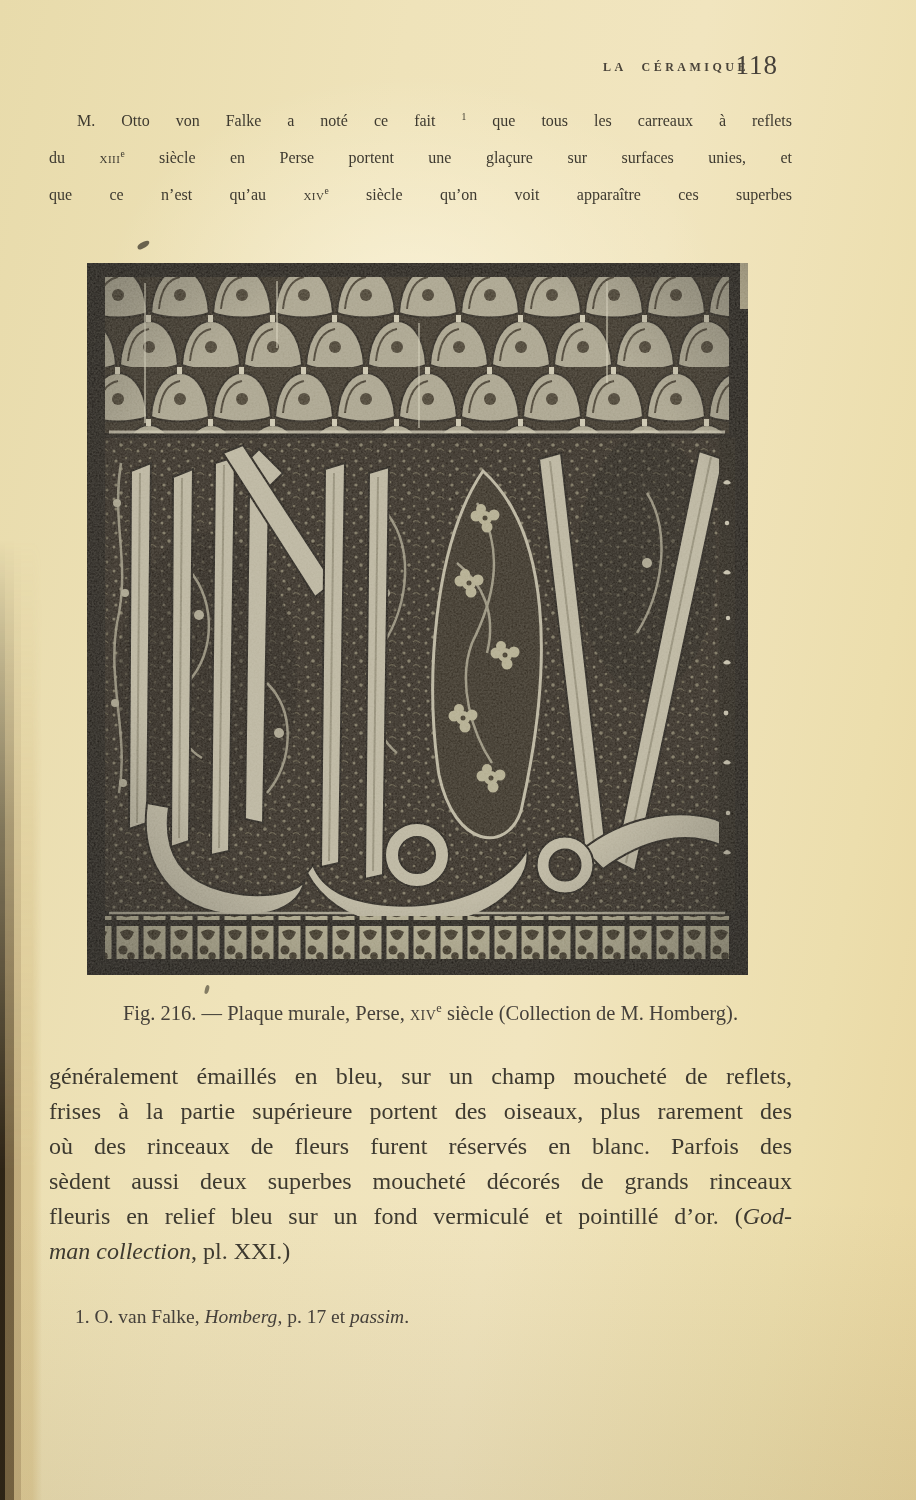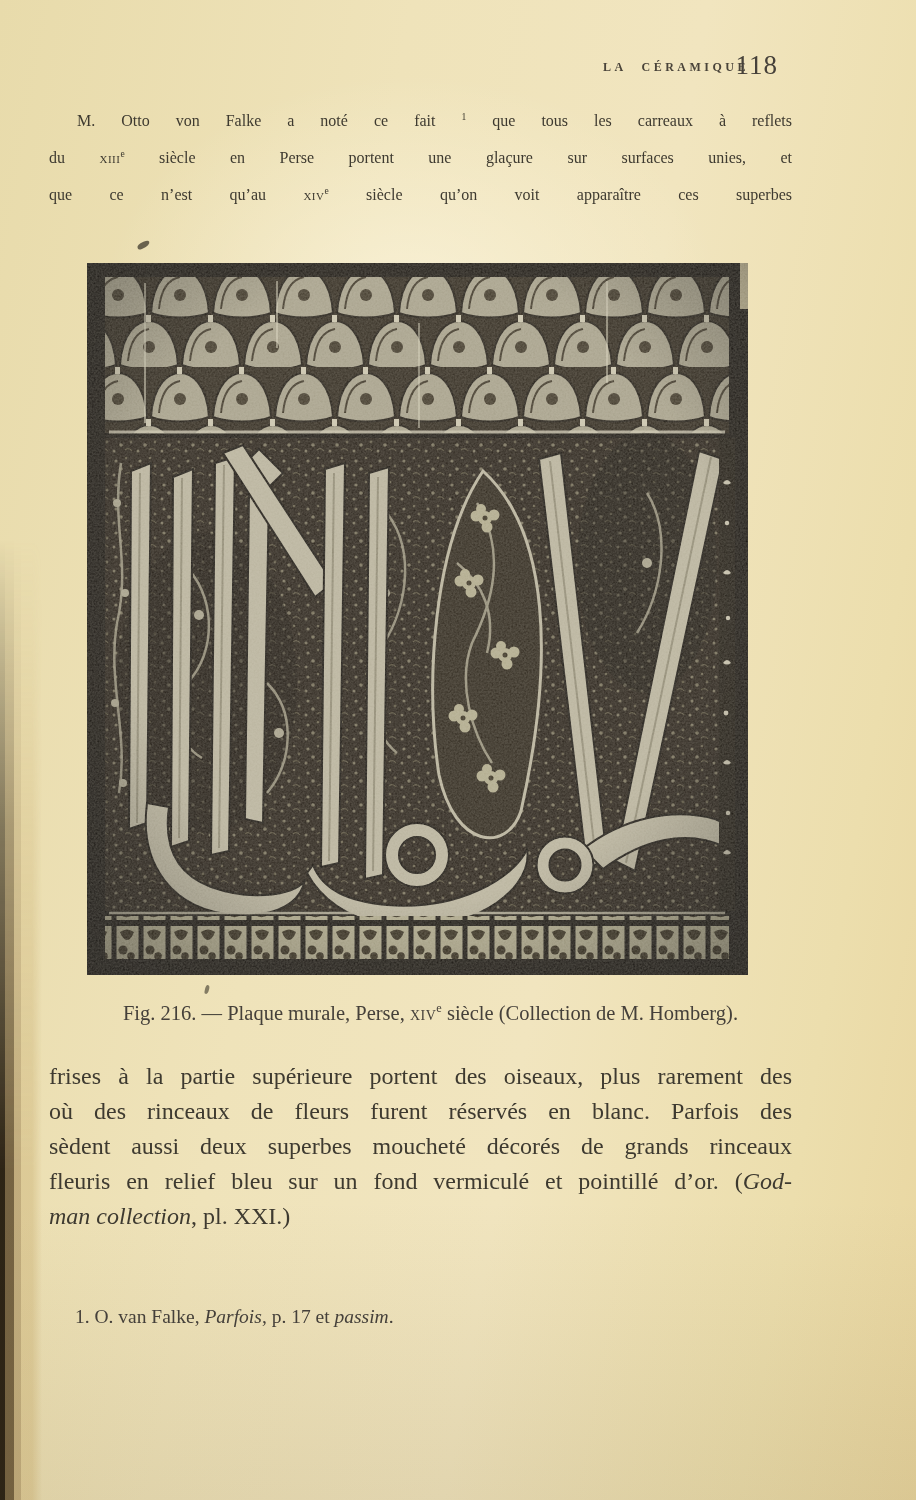--- a/index.html
+++ b/index.html
@@ -219,21 +219,22 @@
       <rect width="661" height="712" fill="url(#vig)"></rect>
       <rect width="661" height="712" filter="url(#grain)" opacity="0.26"></rect>
     </svg>
   </div>
 
   <div class="fleck"></div>
 
   <div class="caption"><span>Fig. 216. — Plaque murale, Perse, </span><span class="sc">xiv</span><span class="sup">e</span><span> siècle (Collection de M. Homberg).</span></div>
 
   <div class="textblock para2">
+      <div class="line just"><span>généralement émaillés en bleu, sur un champ moucheté de reflets,</span></div>
       <div class="line just"><span>frises à la partie supérieure portent des oiseaux, plus rarement des</span></div>
       <div class="line just"><span>où des rinceaux de fleurs furent réservés en blanc. Parfois des</span></div>
       <div class="line just"><span>sèdent aussi deux superbes moucheté décorés de grands rinceaux</span></div>
       <div class="line just"><span>fleuris en relief bleu sur un fond vermiculé et pointillé d’or. (</span><span class="it">God-</span></div>
       <div class="line"><span class="it">man collection</span><span>, pl. XXI.)</span></div>
     </div>
 
-  <div class="footnote"><span>1. O. van Falke, </span><span class="it">Parfois</span><span>, p. 17 et </span><span class="it">passim</span><span>.</span></div>
+  <div class="footnote"><span>1. O. van Falke, </span><span class="it">Homberg</span><span>, p. 17 et </span><span class="it">passim</span><span>.</span></div>
 </div>
 
 </body></html>

